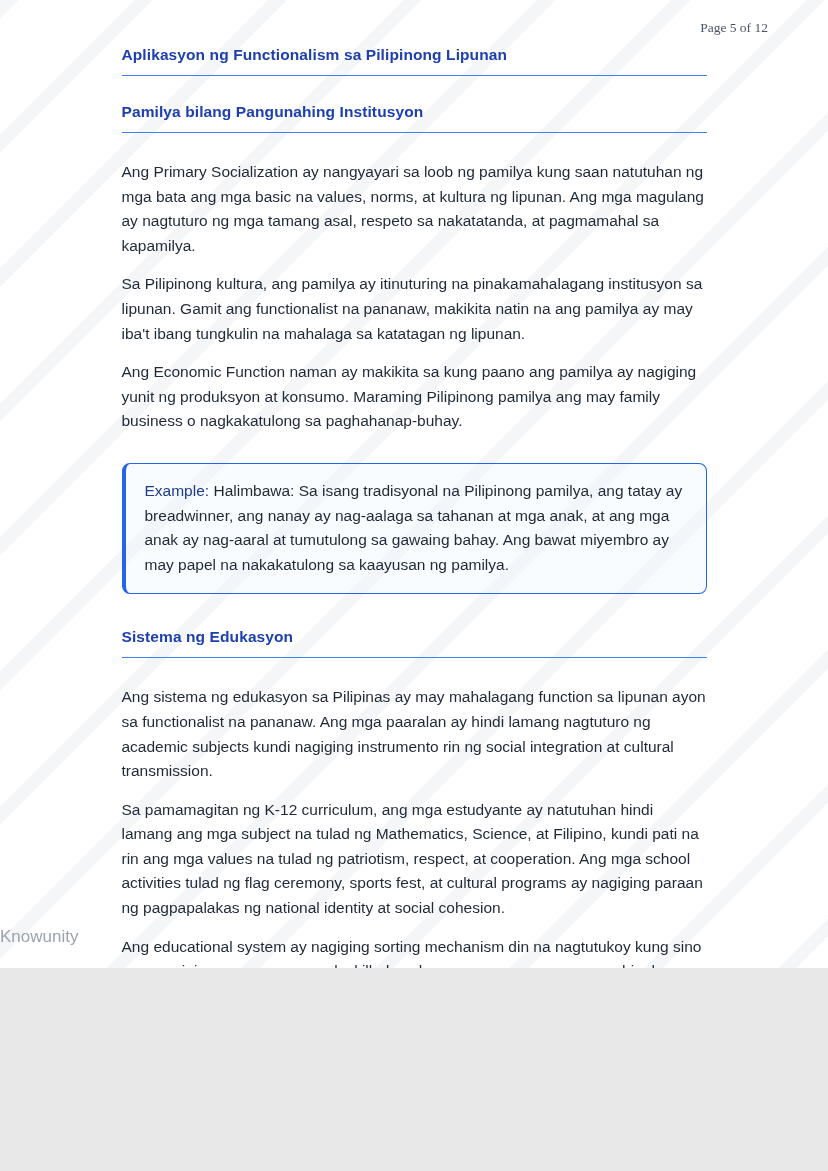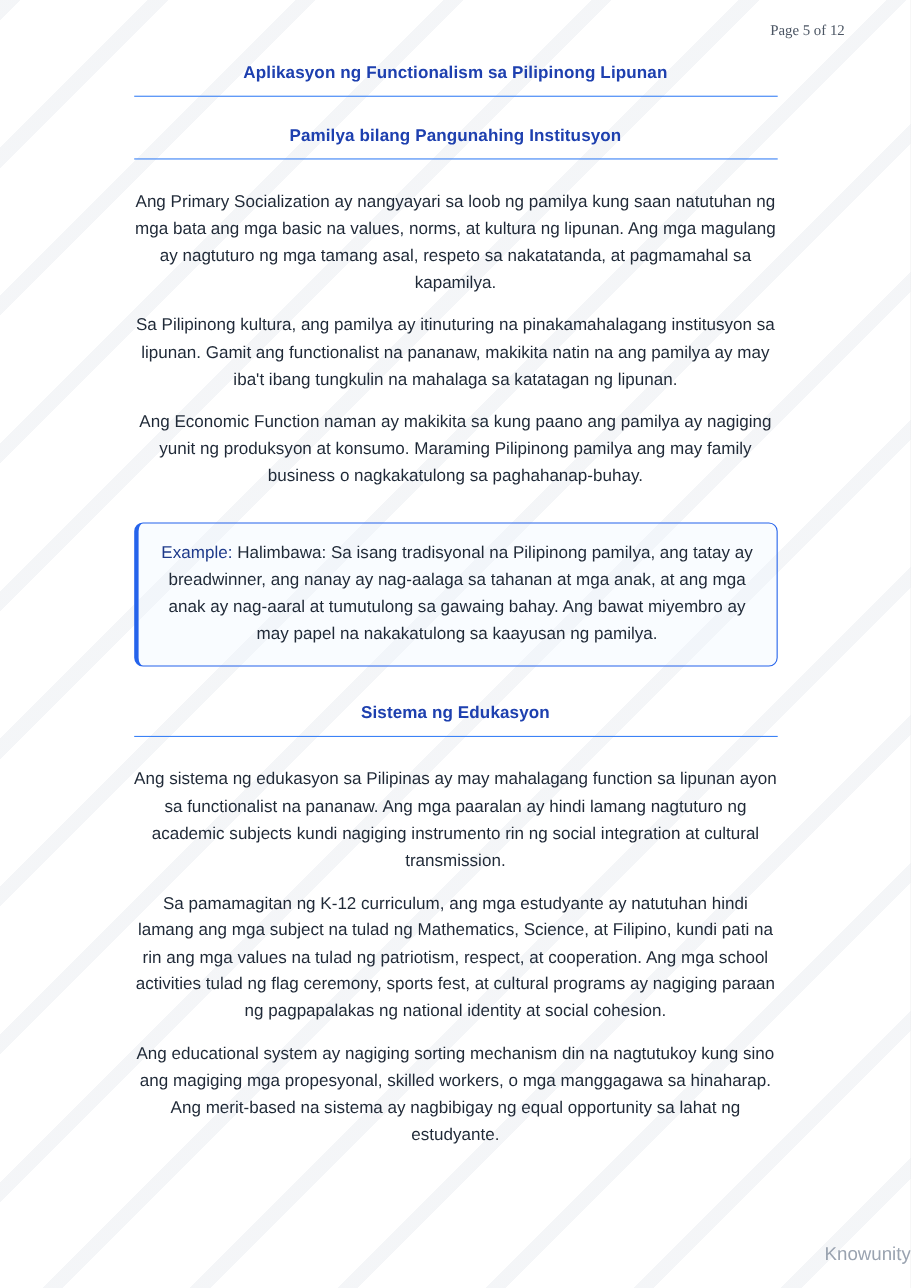--- a/index.html
+++ b/index.html
@@ -3,21 +3,21 @@
 <meta charset="utf-8">
 <style>
   html, body {
     margin: 0;
     padding: 0;
     background: #e8e8e8;
   }
   .page {
     position: relative;
     width: 828px;
-    height: 1171px;
+    height: 968px;
     margin: 0 auto;
     background-color: #ffffff;
     background-image: repeating-linear-gradient(
       135deg,
       rgba(148, 163, 184, 0.10) 0px,
       rgba(148, 163, 184, 0.10) 13px,
       transparent 13px,
       transparent 95px
     );
     overflow: hidden;
@@ -27,22 +27,21 @@
     position: absolute;
     top: 20px;
     right: 60px;
     font-family: "Liberation Serif", serif;
     font-size: 13.5px;
     color: #4b5563;
   }
   .content {
     width: 585px;
     margin: 0 auto;
-    padding-top: 58px;
-    text-align: center;
+    padding-top: 46px;
   }
   .doc-heading {
     font-size: 15.5px;
     font-weight: bold;
     color: #1e40af;
     letter-spacing: 0.1px;
     border-bottom: 1px solid #3b82f6;
     padding-bottom: 11px;
     margin: 0 0 27px 0;
   }
@@ -68,21 +67,21 @@
   }
   .example-label {
     font-weight: normal;
     color: #1e3a8a;
   }
   .footer-brand {
     position: absolute;
     bottom: 21px;
     left: 0;
     right: 0;
-    text-align: right;
+    text-align: left;
     font-size: 17px;
     color: #9aa3b0;
   }
 </style>
 </head>
 <body>
 
 <div class="page">
 
   <div class="page-indicator">Page 5 of 12</div>

